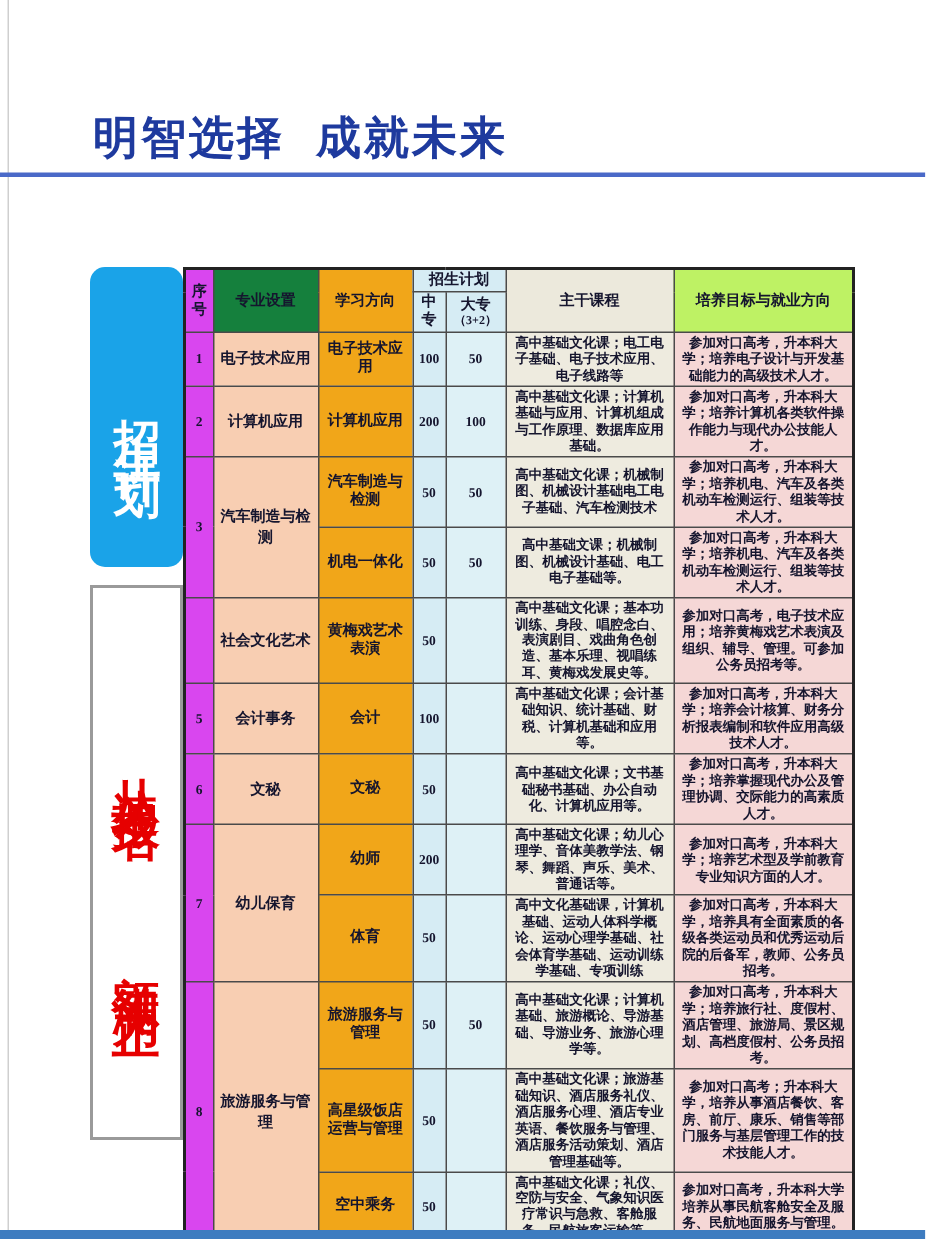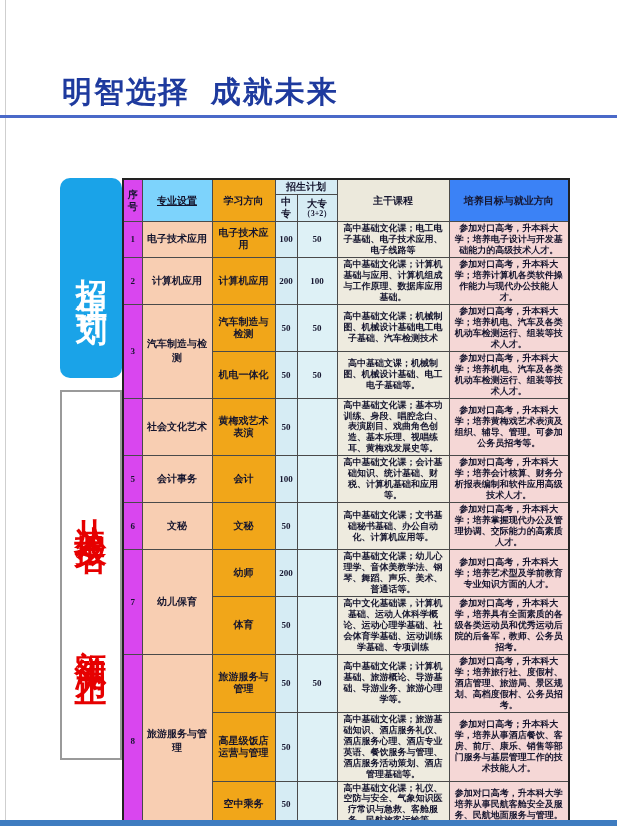--- a/index.html
+++ b/index.html
@@ -41,32 +41,32 @@
     position:absolute;left:122px;top:178px;width:446px;
     border-collapse:collapse;table-layout:fixed;
     border:2px solid #222222;
   }
   table.plan td,table.plan th{
     border:1px solid #4a4a4a;padding:1px 2px;box-sizing:border-box;
     font-weight:bold;color:#15152e;vertical-align:middle;text-align:center;
   }
   th{font-size:10px;line-height:1.2;}
   .h-no,.c-no{background:#d946ef;}
-  .h-major{background:#7dd3fc;text-decoration:underline;}
+  .h-major{background:#15803d;}
   .c-major{background:#f8ceb2;font-size:10px;}
   .h-dir,.c-dir{background:#f1a619;}
   .c-dir{font-size:10px;line-height:1.2;}
   .h-plan{background:#d6ecf4;}
   .c-zz{background:#d6ecf4;}
   .c-dz{background:#def1f6;}
   .c-no{font-size:9px;}
   .c-zz,.c-dz{font-size:9px;}
   .h-course{background:#ece9dc;}
   .c-course{background:#eeebdf;font-size:9px;line-height:1.22;text-align:left;}
-  .h-target{background:#3b82f6;}
+  .h-target{background:#bef264;}
   .c-target{background:#f5d7d6;font-size:9px;line-height:1.22;text-align:left;}
   .sub{font-size:8px;display:block;line-height:1.1;}
   .bottom-bar{position:absolute;left:0;bottom:0;width:617px;height:6px;background:#3e7cc0;}
 </style>
 </head>
 <body>
 
 <div class="page">
   <div class="left-rule"></div>
   <div class="slogan">明智选择  成就未来</div>
@@ -146,21 +146,21 @@
         <td class="c-target">参加对口高考，升本科大学；培养机电、汽车及各类机动车检测运行、组装等技术人才。</td>
       </tr>
 
       <tr>
         <td class="c-no"></td>
         <td class="c-major">社会文化艺术</td>
         <td class="c-dir">黄梅戏艺术表演</td>
         <td class="c-zz">50</td>
         <td class="c-dz"></td>
         <td class="c-course">高中基础文化课；基本功训练、身段、唱腔念白、表演剧目、戏曲角色创造、基本乐理、视唱练耳、黄梅戏发展史等。</td>
-        <td class="c-target">参加对口高考，升本科大学；培养黄梅戏艺术表演及组织、辅导、管理。可参加公务员招考等。</td>
+        <td class="c-target">参加对口高考，电子技术应用；培养黄梅戏艺术表演及组织、辅导、管理。可参加公务员招考等。</td>
       </tr>
 
       <tr>
         <td class="c-no">5</td>
         <td class="c-major">会计事务</td>
         <td class="c-dir">会计</td>
         <td class="c-zz">100</td>
         <td class="c-dz"></td>
         <td class="c-course">高中基础文化课；会计基础知识、统计基础、财税、计算机基础和应用等。</td>
         <td class="c-target">参加对口高考，升本科大学；培养会计核算、财务分析报表编制和软件应用高级技术人才。</td>

